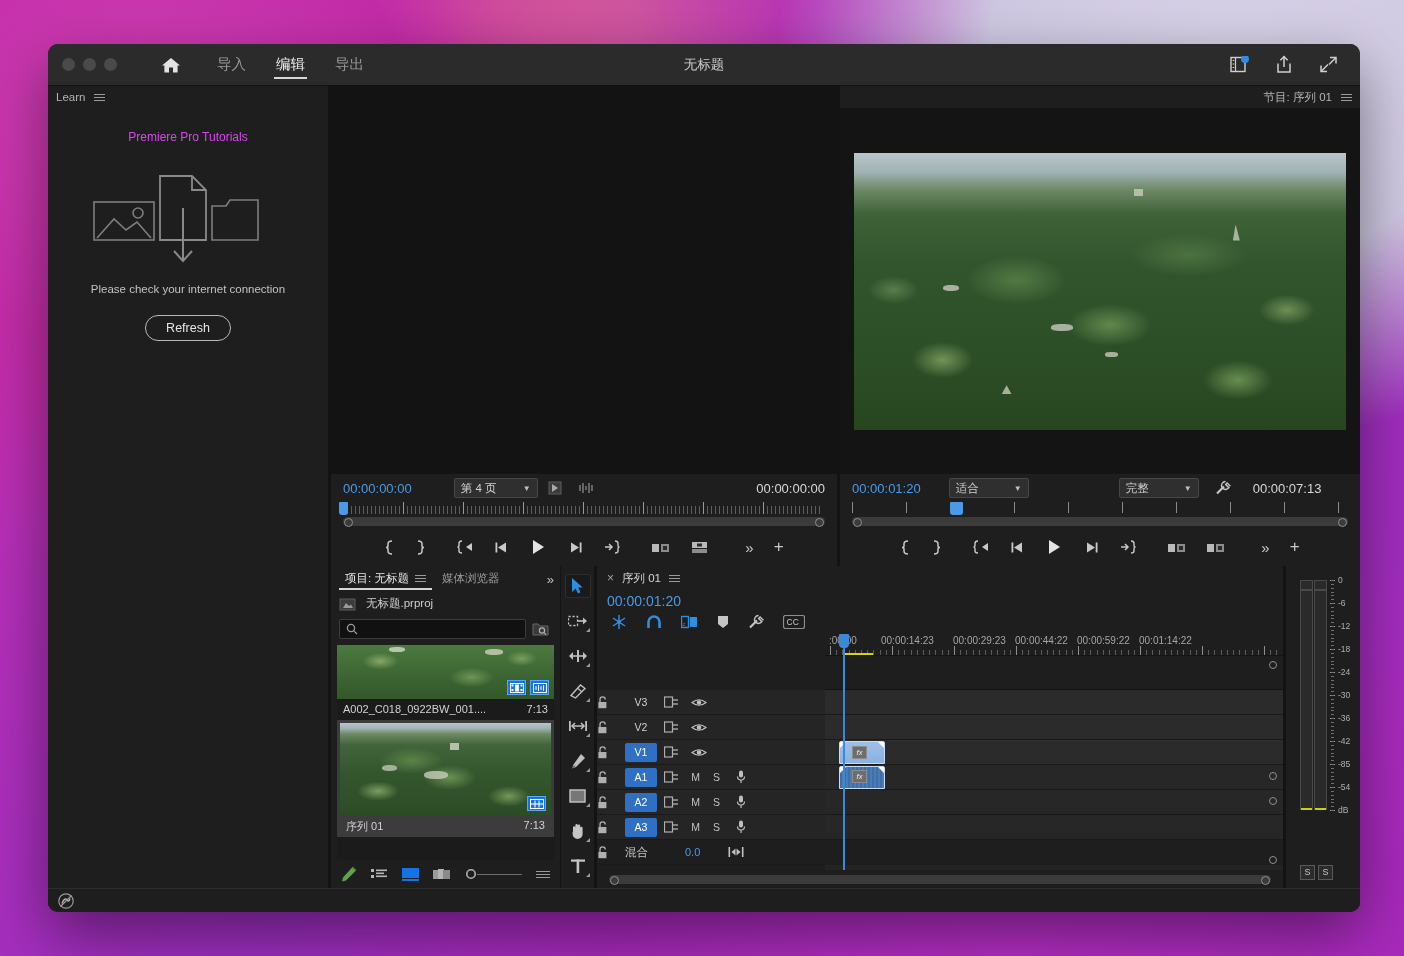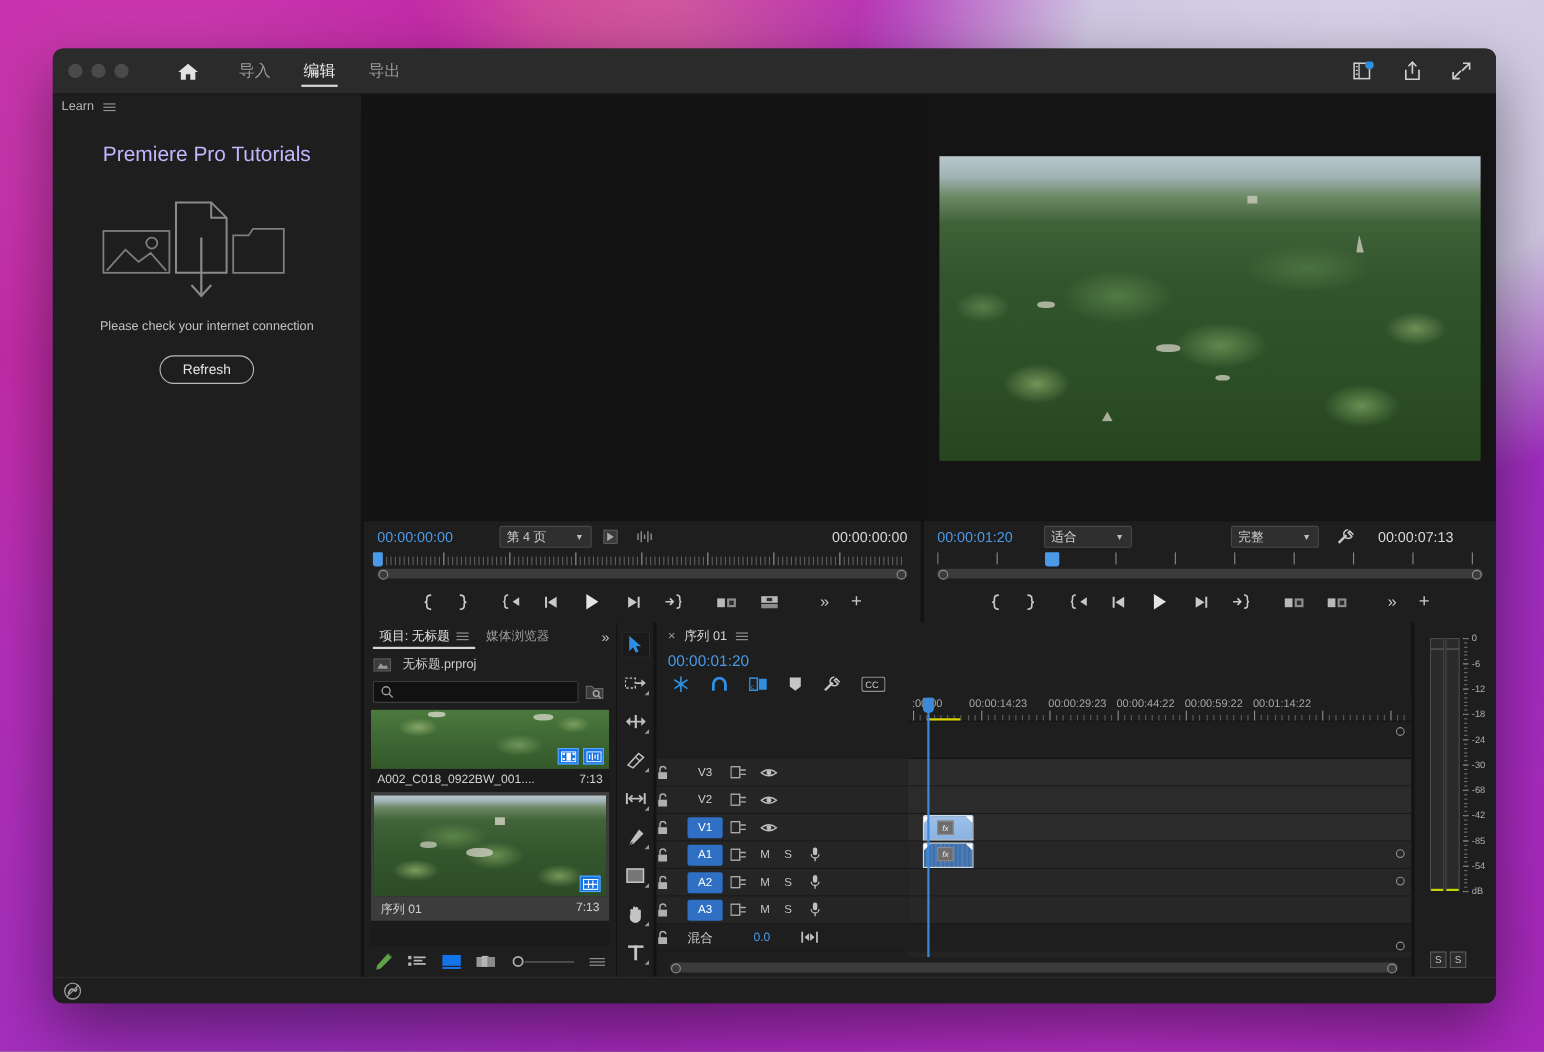--- a/index.html
+++ b/index.html
@@ -54,21 +54,21 @@
   .panel-head {
     height: 22px; display: flex; align-items: center; gap: 9px;
     padding: 0 8px; font-size: 11.5px; color: #b4b4b4; background: #1e1e1e;
   }
   .hamburger { display:inline-block; width:11px; }
   .hamburger span { display:block; height:1px; background:#9a9a9a; margin:2px 0; }
 
   
   #learn-panel { width: 283px; border-right: 3px solid #131313; background:#1e1e1e; }
   .learn-body { text-align: center; padding-top: 22px; }
-  .learn-title { font-size: 19px; color: #c4b5fd; font-weight: 400; }
+  .learn-title { font-size: 12px; color: #d946ef; font-weight: 400; }
   .learn-art { margin: 22px auto 10px; width: 200px; height: 105px; position: relative; }
   .learn-err { font-size: 24px; color: #eaeaea; line-height: 1.25; margin-top: 22px; padding: 0 26px; font-weight: 400;}
   .learn-sub { font-size: 11.5px; color: #c2c2c2; margin-top: 12px; }
   .refresh-btn {
     margin: 20px auto 0; display: block; background: transparent;
     border: 1px solid #b9b9b9; color: #e6e6e6; border-radius: 14px;
     font-size: 12.5px; padding: 5px 20px; cursor: pointer;
     font-family: inherit;
   }
 
@@ -220,20 +220,21 @@
           <path d="M10 2 L19 9.5 L16.6 9.5 L16.6 16.5 L12 16.5 L12 11.5 L8 11.5 L8 16.5 L3.4 16.5 L3.4 9.5 L1 9.5 Z" fill="#e2e2e2"></path>
         </svg>
     </div>
 
     <div class="tbtabs">
       <div class="tbtab">导入</div>
       <div class="tbtab active">编辑</div>
       <div class="tbtab">导出</div>
     </div>
 
+    <div id="window-title">无标题</div>
 
     <div class="tb-right">
       <div style="position:relative">
         <svg width="19" height="17" viewBox="0 0 19 17">
           <rect x="1" y="1.5" width="14" height="14" fill="none" stroke="#d0d0d0" stroke-width="1.4"></rect>
           <line x1="5.5" y1="1.5" x2="5.5" y2="15.5" stroke="#d0d0d0" stroke-width="1.2"></line>
           <line x1="2.6" y1="4.5" x2="4.3" y2="4.5" stroke="#d0d0d0" stroke-width="1.2"></line>
           <line x1="2.6" y1="8" x2="4.3" y2="8" stroke="#d0d0d0" stroke-width="1.2"></line>
           <line x1="2.6" y1="11.5" x2="4.3" y2="11.5" stroke="#d0d0d0" stroke-width="1.2"></line>
           <circle cx="15" cy="3" r="4" fill="#2f8ee0"></circle>
@@ -506,20 +507,28 @@
                   <rect x="2" y="9" width="15" height="4" fill="#8c8c8c"></rect>
                   <rect x="7" y="3.5" width="5" height="3" fill="#2b2b2b"></rect>
                 </svg>
               </span>
             <span style="margin-left:16px; font-size:15px; color:#c9c9c9">»</span>
             <span style="font-size:17px; color:#c9c9c9">+</span>
           </div>
         </div>
 
         <div id="program-monitor" class="panel">
+          <div class="panel-head" style="justify-content:flex-end">
+            <span>节目: 序列 01</span>
+            <span class="hamburger">
+                <span></span>
+                <span></span>
+                <span></span>
+              </span>
+          </div>
           <div class="mon-stage">
             <div class="video-frame">
               <div class="vf-canopy"></div>
               <div class="vf-ruin" style="left:57%; top:13%; width:9px; height:7px;"></div>
               <div class="vf-ruin" style="left:77%; top:26%; width:7px; height:16px; clip-path:polygon(40% 0,100% 100%,0 100%);"></div>
               <div class="vf-ruin" style="left:18%; top:48%; width:16px; height:6px; border-radius:40%;"></div>
               <div class="vf-ruin" style="left:40%; top:62%; width:22px; height:7px; border-radius:40%;"></div>
               <div class="vf-ruin" style="left:30%; top:84%; width:10px; height:9px; clip-path:polygon(50% 0,100% 100%,0 100%);"></div>
               <div class="vf-ruin" style="left:51%; top:72%; width:13px; height:5px; border-radius:40%;"></div>
             </div>
@@ -1204,21 +1213,21 @@
                 <div class="mlabel" style="top:10%">-6</div>
                 <div class="mtick" style="top:20%"></div>
                 <div class="mlabel" style="top:20%">-12</div>
                 <div class="mtick" style="top:30%"></div>
                 <div class="mlabel" style="top:30%">-18</div>
                 <div class="mtick" style="top:40%"></div>
                 <div class="mlabel" style="top:40%">-24</div>
                 <div class="mtick" style="top:50%"></div>
                 <div class="mlabel" style="top:50%">-30</div>
                 <div class="mtick" style="top:60%"></div>
-                <div class="mlabel" style="top:60%">-68</div>
+                <div class="mlabel" style="top:60%">-36</div>
                 <div class="mtick" style="top:70%"></div>
                 <div class="mlabel" style="top:70%">-42</div>
                 <div class="mtick" style="top:80%"></div>
                 <div class="mlabel" style="top:80%">-85</div>
                 <div class="mtick" style="top:90%"></div>
                 <div class="mlabel" style="top:90%">-54</div>
                 <div class="mtick" style="top:100%"></div>
                 <div class="mlabel" style="top:100%">dB</div>
                 <div style="position:absolute;left:1px;top:0%;width:3px;height:1px;background:#6e6e6e"></div>
                 <div style="position:absolute;left:1px;top:1.6666666666666667%;width:3px;height:1px;background:#6e6e6e"></div>

